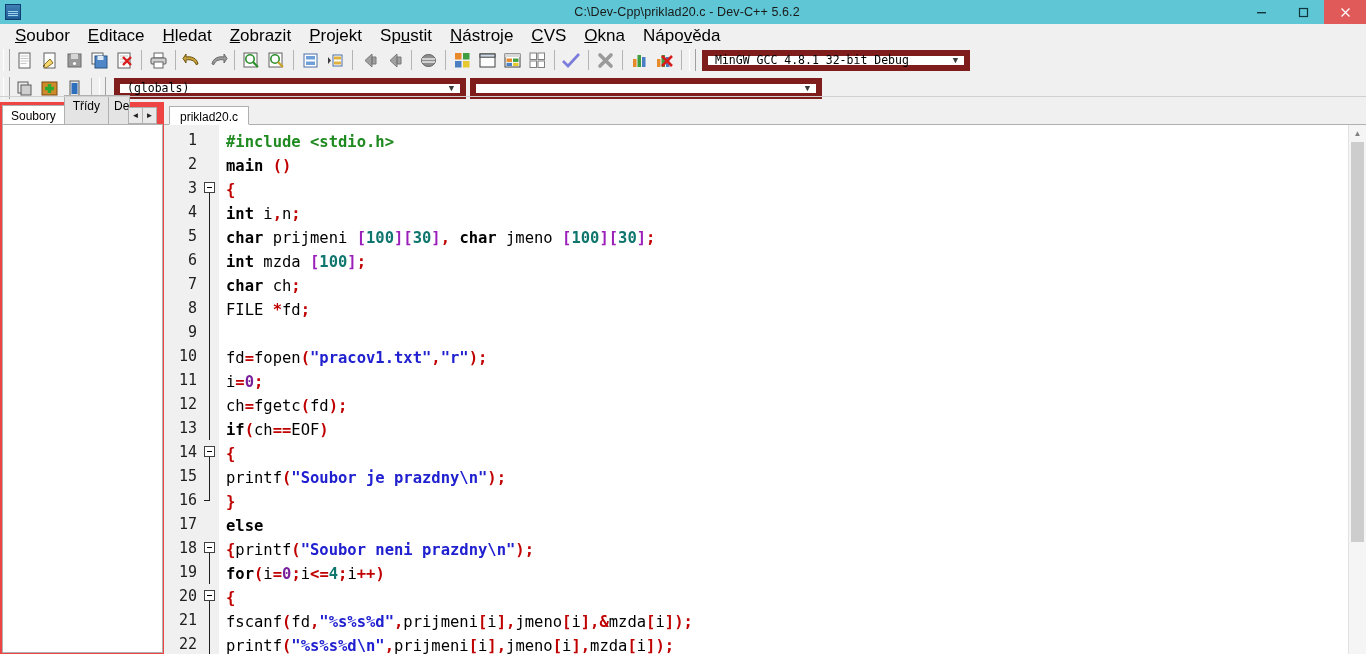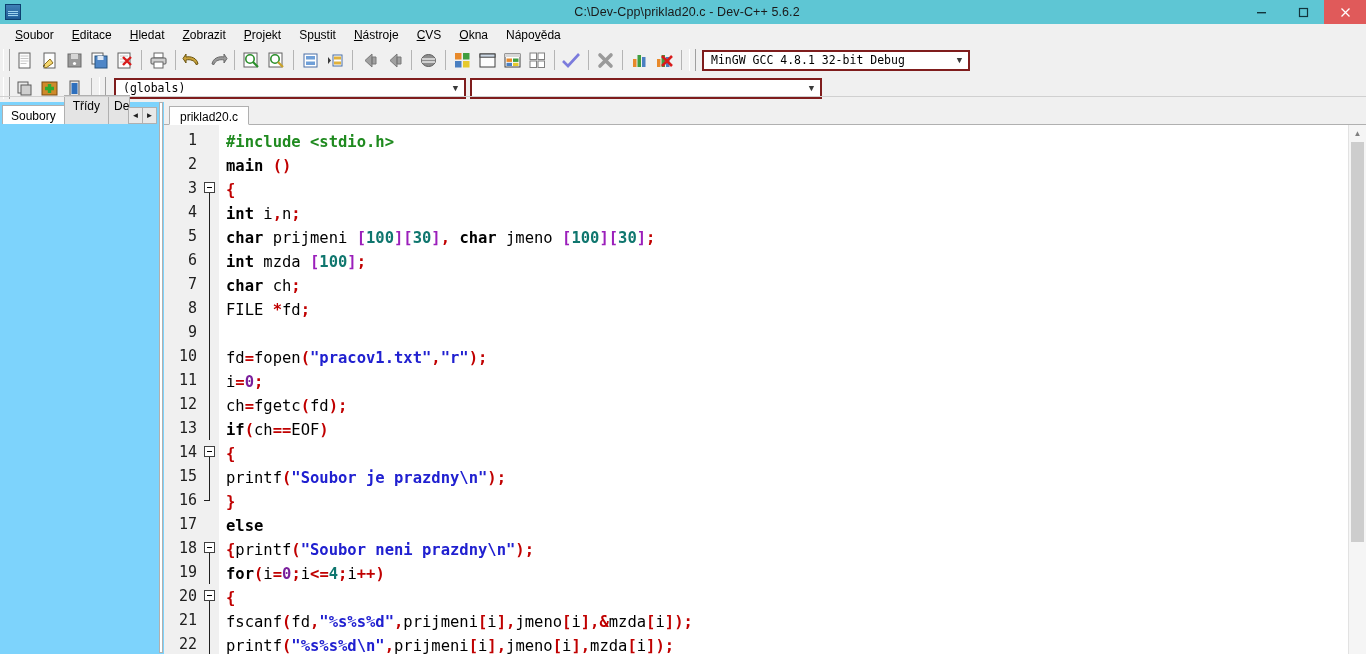--- a/index.html
+++ b/index.html
@@ -65,24 +65,24 @@
     line-height: 1;
   }
   .win-btn.close { background: #e05a5a; color: #fff; font-size: 13px; }
   .win-btn svg { display:block; }
 
   
   .menubar {
     height: 22px;
     background: #f0f0f0;
     display: flex;
-    align-items: center;
+    align-items: flex-start;
     padding-left: 6px;
     flex: 0 0 auto;
-    font-size: 12px;
+    font-size: 17px;
     color: #000;
   }
   .menu-item {
     padding: 2px 9px;
     white-space: nowrap;
   }
   .menu-item u { text-decoration: underline; }
 
   
   .toolbar-row {
@@ -109,21 +109,21 @@
   .tbtn {
     width: 25px; height: 24px;
     display: flex; align-items: center; justify-content: center;
     flex: 0 0 auto;
   }
   .tbtn svg { display: block; }
 
   
   .combo {
     height: 21px;
-    border: 2px solid #7f1d1d;
+    border: 6px solid #7f1d1d;
     background: #fff;
     display: flex;
     align-items: center;
     box-sizing: border-box;
     font-family: "DejaVu Sans Mono", monospace;
     font-size: 11.5px;
     color: #000;
     flex: 0 0 auto;
   }
   .combo .combo-text {
@@ -148,23 +148,23 @@
     flex: 1 1 auto;
     display: flex;
     min-height: 0;
     background: #f0f0f0;
   }
 
   
   .leftpanel {
     width: 164px;
     display: flex;
-    flex-direction: row;
-    flex: 0 0 auto;
-    background: #7dd3fc;
+    flex-direction: column;
+    flex: 0 0 auto;
+    background: #ef4444;
   }
   .lp-tabs {
     height: 22px;
     display: flex;
     align-items: flex-end;
     flex: 0 0 auto;
     padding-left: 2px;
   }
   .lp-tab {
     font-size: 12px;

